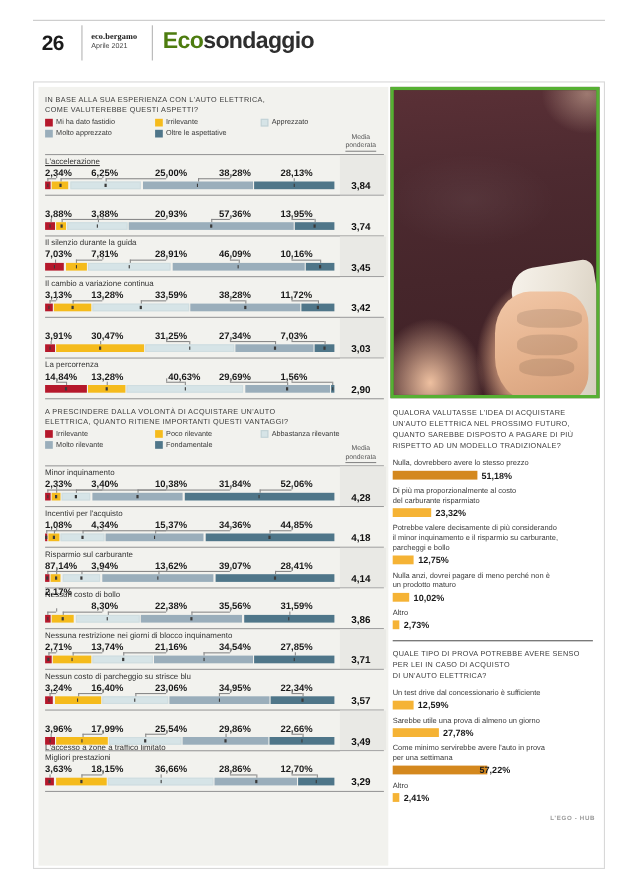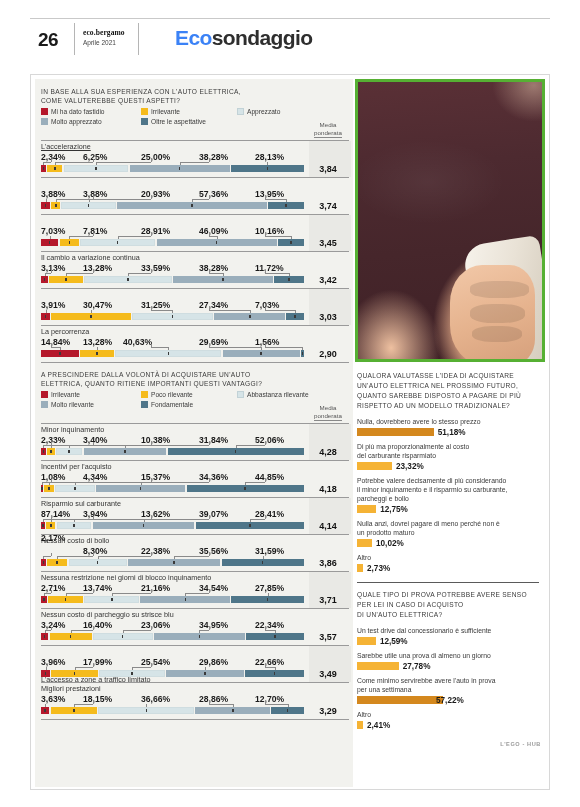--- a/index.html
+++ b/index.html
@@ -13,21 +13,21 @@
   
   .header { position:absolute; left:30px; top:18px; width:520px; height:42px; }
   .header-rule-top { position:absolute; left:0; top:0; width:520px; height:1px; background:#c9c9c9; }
   .pageno { position:absolute; left:8px; top:11px; font-size:19px; font-weight:bold; color:#1a1a1a; letter-spacing:-0.5px;}
   .vrule1 { position:absolute; left:44px; top:5px; width:1px; height:32px; background:#b5b5b5; }
   .masthead { position:absolute; left:53px; top:11px; line-height:1.15; }
   .masthead .m1 { font-family:"Liberation Serif", serif; font-size:7.5px; font-weight:bold; color:#111; letter-spacing:0.1px;}
   .masthead .m2 { font-size:6.5px; color:#444; margin-top:1px;}
   .vrule2 { position:absolute; left:108px; top:5px; width:1px; height:32px; background:#b5b5b5; }
   .logo { position:absolute; left:118px; top:8px; font-size:21px; font-weight:bold; letter-spacing:-0.6px;}
-  .logo .eco { color:#3b82f6;margin-left:27px; }
+  .logo .eco { color:#4d7c0f; }
   .logo .rest { color:#2e2e2e; }
 
   
   .panel { position:absolute; left:30px; top:74px; width:520px; height:716px; background:#ffffff; border:1px solid #d8d8d8;}
 
   
   .leftcol { position:absolute; left:4px; top:4px; width:318px; height:708px; background:#f2f2ee; }
   .qtitle { font-size:6.6px; color:#3a3a3a; letter-spacing:0.35px; line-height:1.45; text-transform:uppercase;}
   .legend-item { display:flex; align-items:center; font-size:6.6px; color:#3a3a3a; }
   .sw { width:7px; height:7px; margin-right:3px; display:inline-block; flex:0 0 auto;}
@@ -170,20 +170,21 @@
       <div class="leader" style="left: 156.857px; top: 120px; width: 17.1432px; height: 1px; position: absolute;"></div>
       <div class="leader" style="left: 156.857px; top: 120px; width: 1px; height: 3px; position: absolute;"></div>
       <div class="leader" style="left: 174px; top: 117px; width: 1px; height: 3px; position: absolute;"></div>
       <div class="tick" style="left: 250.236px; top: 125px; position: absolute;"></div>
       <div class="leader" style="left: 230px; top: 120px; width: 20.986px; height: 1px; position: absolute;"></div>
       <div class="leader" style="left: 250.986px; top: 120px; width: 1px; height: 3px; position: absolute;"></div>
       <div class="leader" style="left: 230px; top: 117px; width: 1px; height: 3px; position: absolute;"></div>
       <div class="mediacol" style="top: 99px; height: 36px; position: absolute; background: rgb(242, 242, 238);"></div>
       <div class="mval" style="left: 272px; top: 122px; position: absolute;">3,74</div>
       <div class="srow-sep" style="left: 6px; width: 308px; top: 135px; position: absolute;"></div>
+      <div class="srow-label" style="position: absolute; left: 6px; top: 137px; width: 262px;">Il silenzio durante la guida</div>
       <div class="pct" style="left: 6px; top: 147px;">7,03%</div>
       <div class="pct" style="left: 48px; top: 147px;">7,81%</div>
       <div class="pct" style="left: 106px; top: 147px;">28,91%</div>
       <div class="pct" style="left: 164px; top: 147px;">46,09%</div>
       <div class="pct" style="left: 220px; top: 147px;">10,16%</div>
       <div class="seg" style="left: 6px; top: 160px; width: 17.3592px; background: rgb(181, 24, 43); position: absolute;"></div>
       <div class="seg" style="left: 24.5592px; top: 160px; width: 19.4184px; background: rgb(245, 187, 28); position: absolute;"></div>
       <div class="seg" style="left: 45.1776px; top: 160px; width: 75.1224px; background: rgb(214, 228, 231); position: absolute; border: 1px solid rgb(207, 221, 224);"></div>
       <div class="seg" style="left: 121.5px; top: 160px; width: 120.478px; background: rgb(154, 174, 187); position: absolute;"></div>
       <div class="seg" style="left: 243.178px; top: 160px; width: 25.6224px; background: rgb(79, 118, 137); position: absolute;"></div>
@@ -267,21 +268,21 @@
       <div class="tick" style="left: 259.37px; top: 236px; position: absolute;"></div>
       <div class="leader" style="left: 230px; top: 231px; width: 30.1204px; height: 1px; position: absolute;"></div>
       <div class="leader" style="left: 260.12px; top: 231px; width: 1px; height: 3px; position: absolute;"></div>
       <div class="leader" style="left: 230px; top: 228px; width: 1px; height: 3px; position: absolute;"></div>
       <div class="mediacol" style="top: 210px; height: 36px; position: absolute; background: rgb(233, 233, 229);"></div>
       <div class="mval" style="left: 272px; top: 233px; position: absolute;">3,03</div>
       <div class="srow-sep" style="left: 6px; width: 308px; top: 246px; position: absolute;"></div>
       <div class="srow-label" style="position: absolute; left: 6px; top: 248px; width: 262px;">La percorrenza</div>
       <div class="pct" style="left: 6px; top: 258px;">14,84%</div>
       <div class="pct" style="left: 48px; top: 258px;">13,28%</div>
-      <div class="pct" style="left: 88px; top: 258px;">40,63%</div>
+      <div class="pct" style="left: 118px; top: 258px;">40,63%</div>
       <div class="pct" style="left: 164px; top: 258px;">29,69%</div>
       <div class="pct" style="left: 220px; top: 258px;">1,56%</div>
       <div class="seg" style="left: 6px; top: 271px; width: 37.9776px; background: rgb(181, 24, 43); position: absolute;"></div>
       <div class="seg" style="left: 45.1776px; top: 271px; width: 33.8592px; background: rgb(245, 187, 28); position: absolute;"></div>
       <div class="seg" style="left: 80.2368px; top: 271px; width: 106.063px; background: rgb(214, 228, 231); position: absolute; border: 1px solid rgb(207, 221, 224);"></div>
       <div class="seg" style="left: 187.5px; top: 271px; width: 77.1816px; background: rgb(154, 174, 187); position: absolute;"></div>
       <div class="seg" style="left: 265.882px; top: 271px; width: 2.9184px; background: rgb(79, 118, 137); position: absolute;"></div>
       <div class="tick" style="left: 24.2388px; top: 273px; position: absolute;"></div>
       <div class="leader" style="left: 16px; top: 268px; width: 8.9888px; height: 1px; position: absolute;"></div>
       <div class="leader" style="left: 24.9888px; top: 268px; width: 1px; height: 3px; position: absolute;"></div>

